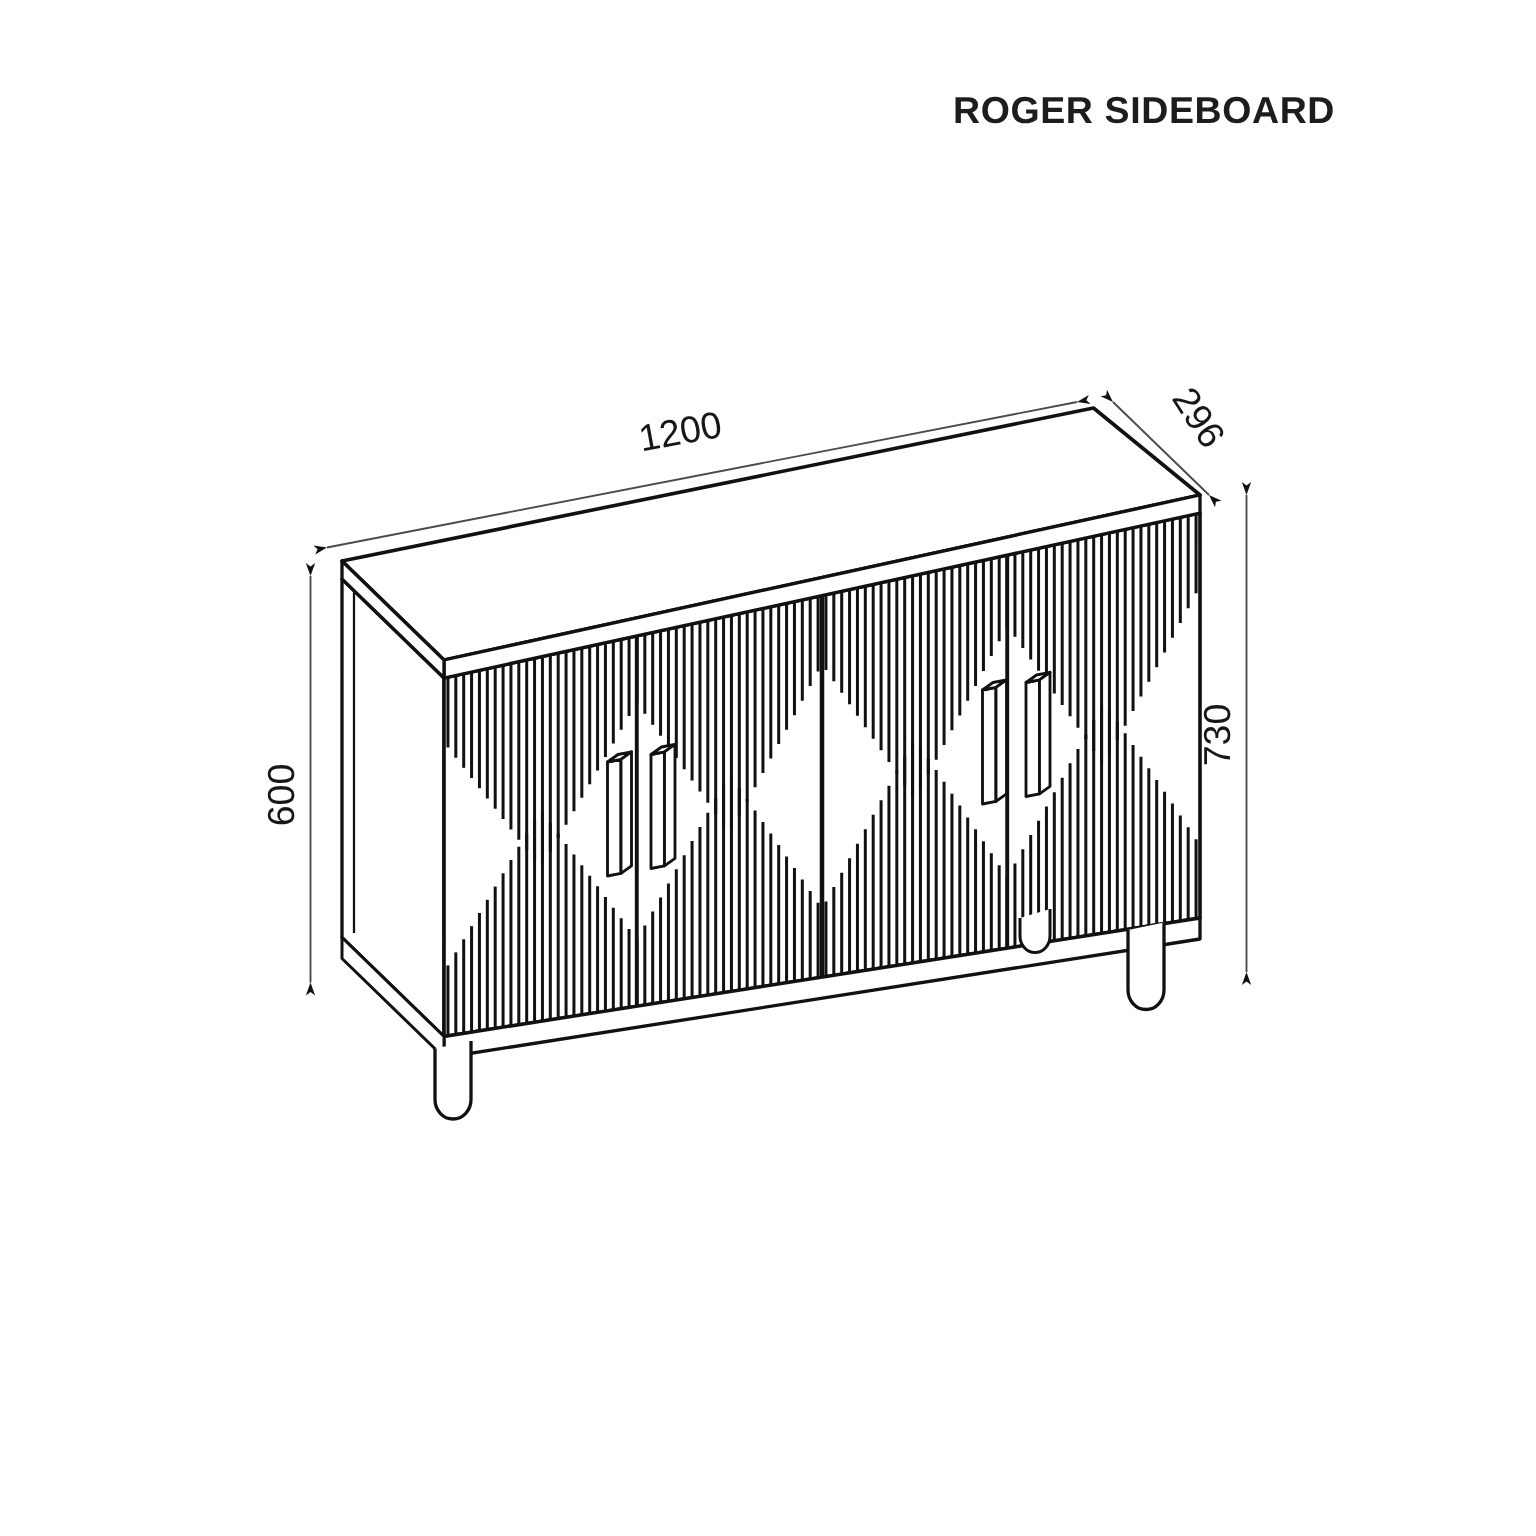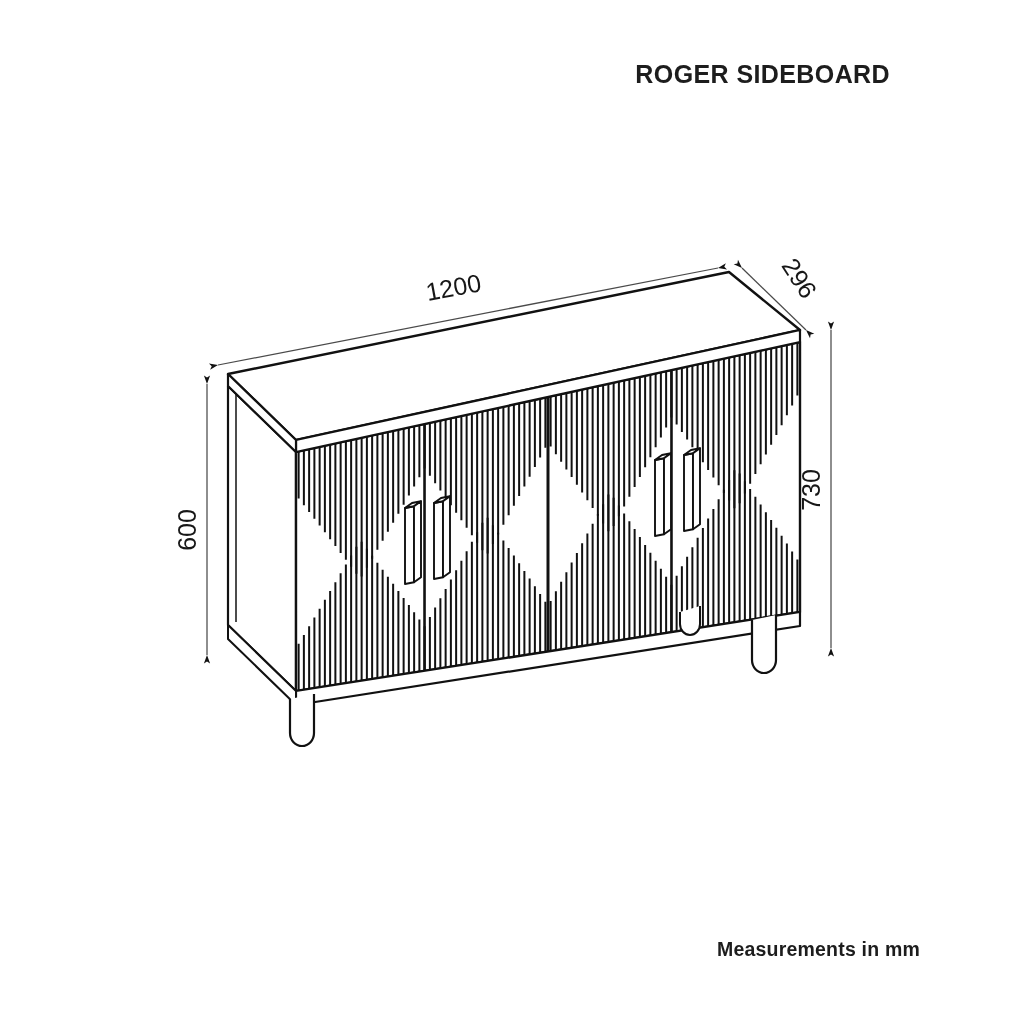--- a/index.html
+++ b/index.html
@@ -49,21 +49,20 @@
     fill: #171717;
   }
 </style>
 </head>
 <body>
 
 <div id="stage">
 
   <div class="title-text" id="product-title">ROGER SIDEBOARD</div>
 
-  <div class="title-text" id="units-note">Measurements in mm</div>
 
   <svg id="figure" width="1024" height="1024" viewBox="0 0 1024 1024">
 
     <defs>
       <marker id="arrowStart" markerWidth="11" markerHeight="11" refX="9.2" refY="4" orient="auto" markerUnits="userSpaceOnUse">
         <path d="M9.2,4 L0.6,0.9 L2.8,4 L0.6,7.1 Z" fill="#111111"></path>
       </marker>
       <marker id="arrowEnd" markerWidth="11" markerHeight="11" refX="1.8" refY="4" orient="auto" markerUnits="userSpaceOnUse">
         <path d="M1.8,4 L10.4,0.9 L8.2,4 L10.4,7.1 Z" fill="#111111"></path>
       </marker>

